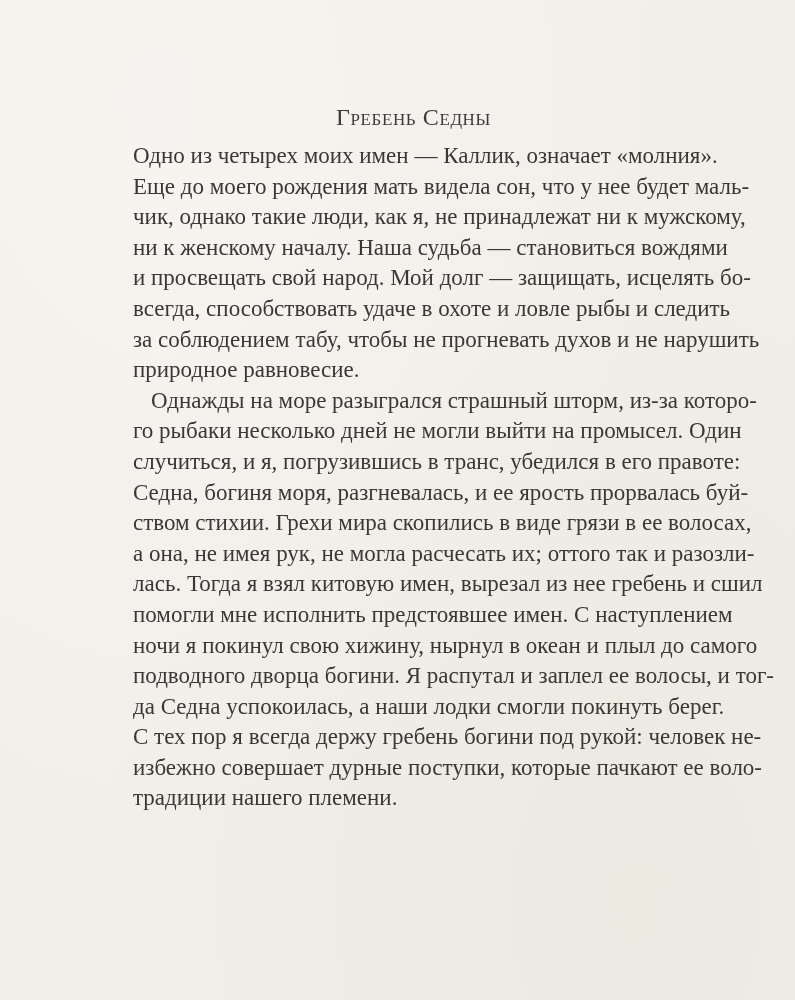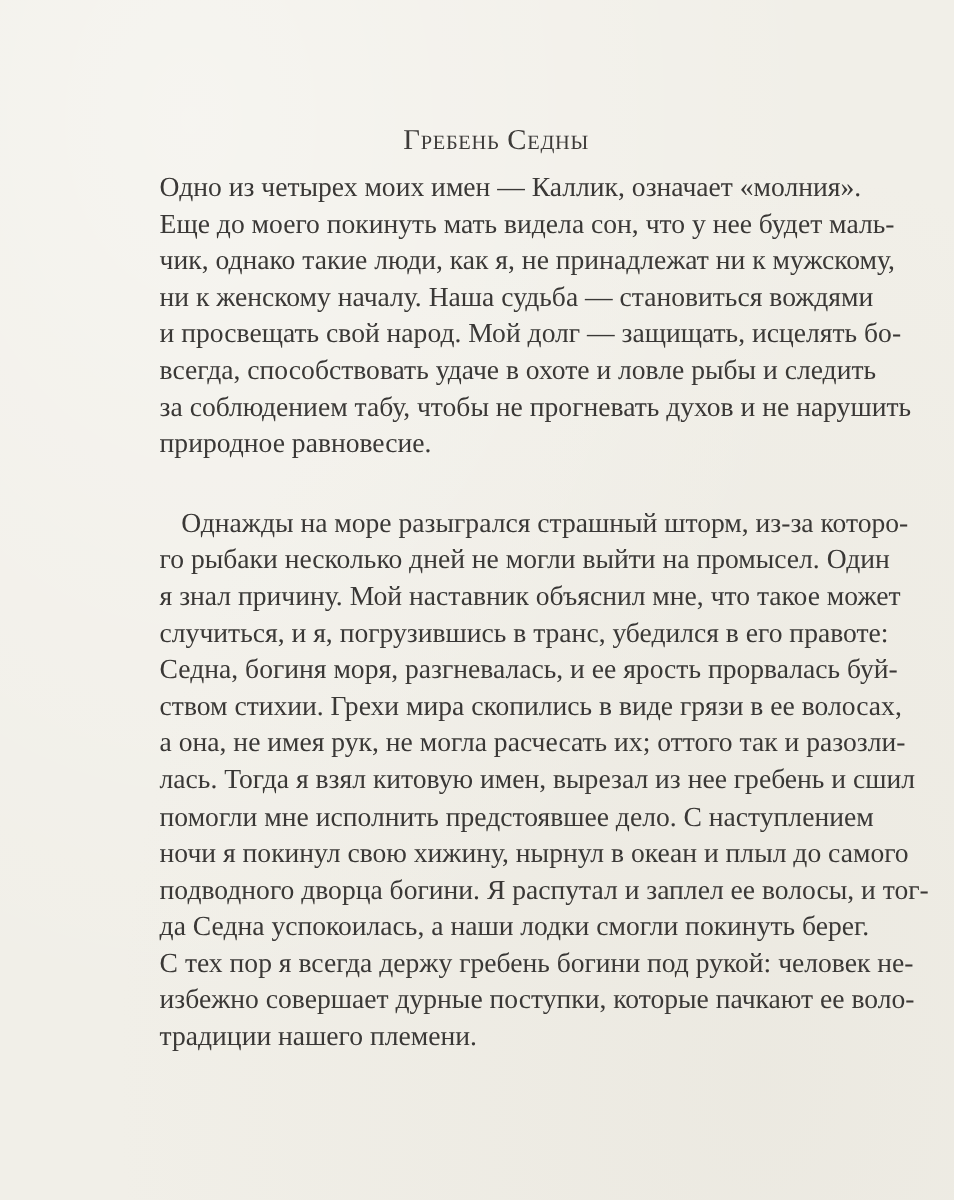--- a/index.html
+++ b/index.html
@@ -54,53 +54,51 @@
       display: block;
       white-space: nowrap;
       text-align: justify;
       text-align-last: justify;
     }
     .line.last {
       text-align-last: left;
     }
     .line.indent {
       padding-left: 18px;
-      margin-top: 35px;
     }
   </style>
 </head>
 <body>
 
 <div class="page">
 
   <h1 class="title" style="margin:16px;font-weight:normal;">Гребень Седны</h1>
 
   <div class="body-text">
 
     <p class="paragraph">
       <span class="line">Одно из четырех моих имен — Каллик, означает «молния».</span>
-      <span class="line">Еще до моего покинуть мать видела сон, что у нее будет маль-</span>
+      <span class="line">Еще до моего рождения мать видела сон, что у нее будет маль-</span>
       <span class="line">чик, однако такие люди, как я, не принадлежат ни к мужскому,</span>
       <span class="line">ни к женскому началу. Наша судьба — становиться вождями</span>
       <span class="line">и просвещать свой народ. Мой долг — защищать, исцелять бо-</span>
       <span class="line">всегда, способствовать удаче в охоте и ловле рыбы и следить</span>
       <span class="line">за соблюдением табу, чтобы не прогневать духов и не нарушить</span>
       <span class="line last">природное равновесие.</span>
     </p>
 
     <p class="paragraph">
       <span class="line indent">Однажды на море разыгрался страшный шторм, из-за которо-</span>
       <span class="line">го рыбаки несколько дней не могли выйти на промысел. Один</span>
-      <span class="line">я знал причину. Мой наставник объяснил мне, что такое может</span>
       <span class="line">случиться, и я, погрузившись в транс, убедился в его правоте:</span>
       <span class="line">Седна, богиня моря, разгневалась, и ее ярость прорвалась буй-</span>
       <span class="line">ством стихии. Грехи мира скопились в виде грязи в ее волосах,</span>
       <span class="line">а она, не имея рук, не могла расчесать их; оттого так и разозли-</span>
       <span class="line">лась. Тогда я взял китовую имен, вырезал из нее гребень и сшил</span>
-      <span class="line">помогли мне исполнить предстоявшее дело. С наступлением</span>
+      <span class="line">помогли мне исполнить предстоявшее имен. С наступлением</span>
       <span class="line">ночи я покинул свою хижину, нырнул в океан и плыл до самого</span>
       <span class="line">подводного дворца богини. Я распутал и заплел ее волосы, и тог-</span>
       <span class="line">да Седна успокоилась, а наши лодки смогли покинуть берег.</span>
       <span class="line">С тех пор я всегда держу гребень богини под рукой: человек не-</span>
       <span class="line">избежно совершает дурные поступки, которые пачкают ее воло-</span>
       <span class="line last">традиции нашего племени.</span>
     </p>
 
   </div>
 </div>

